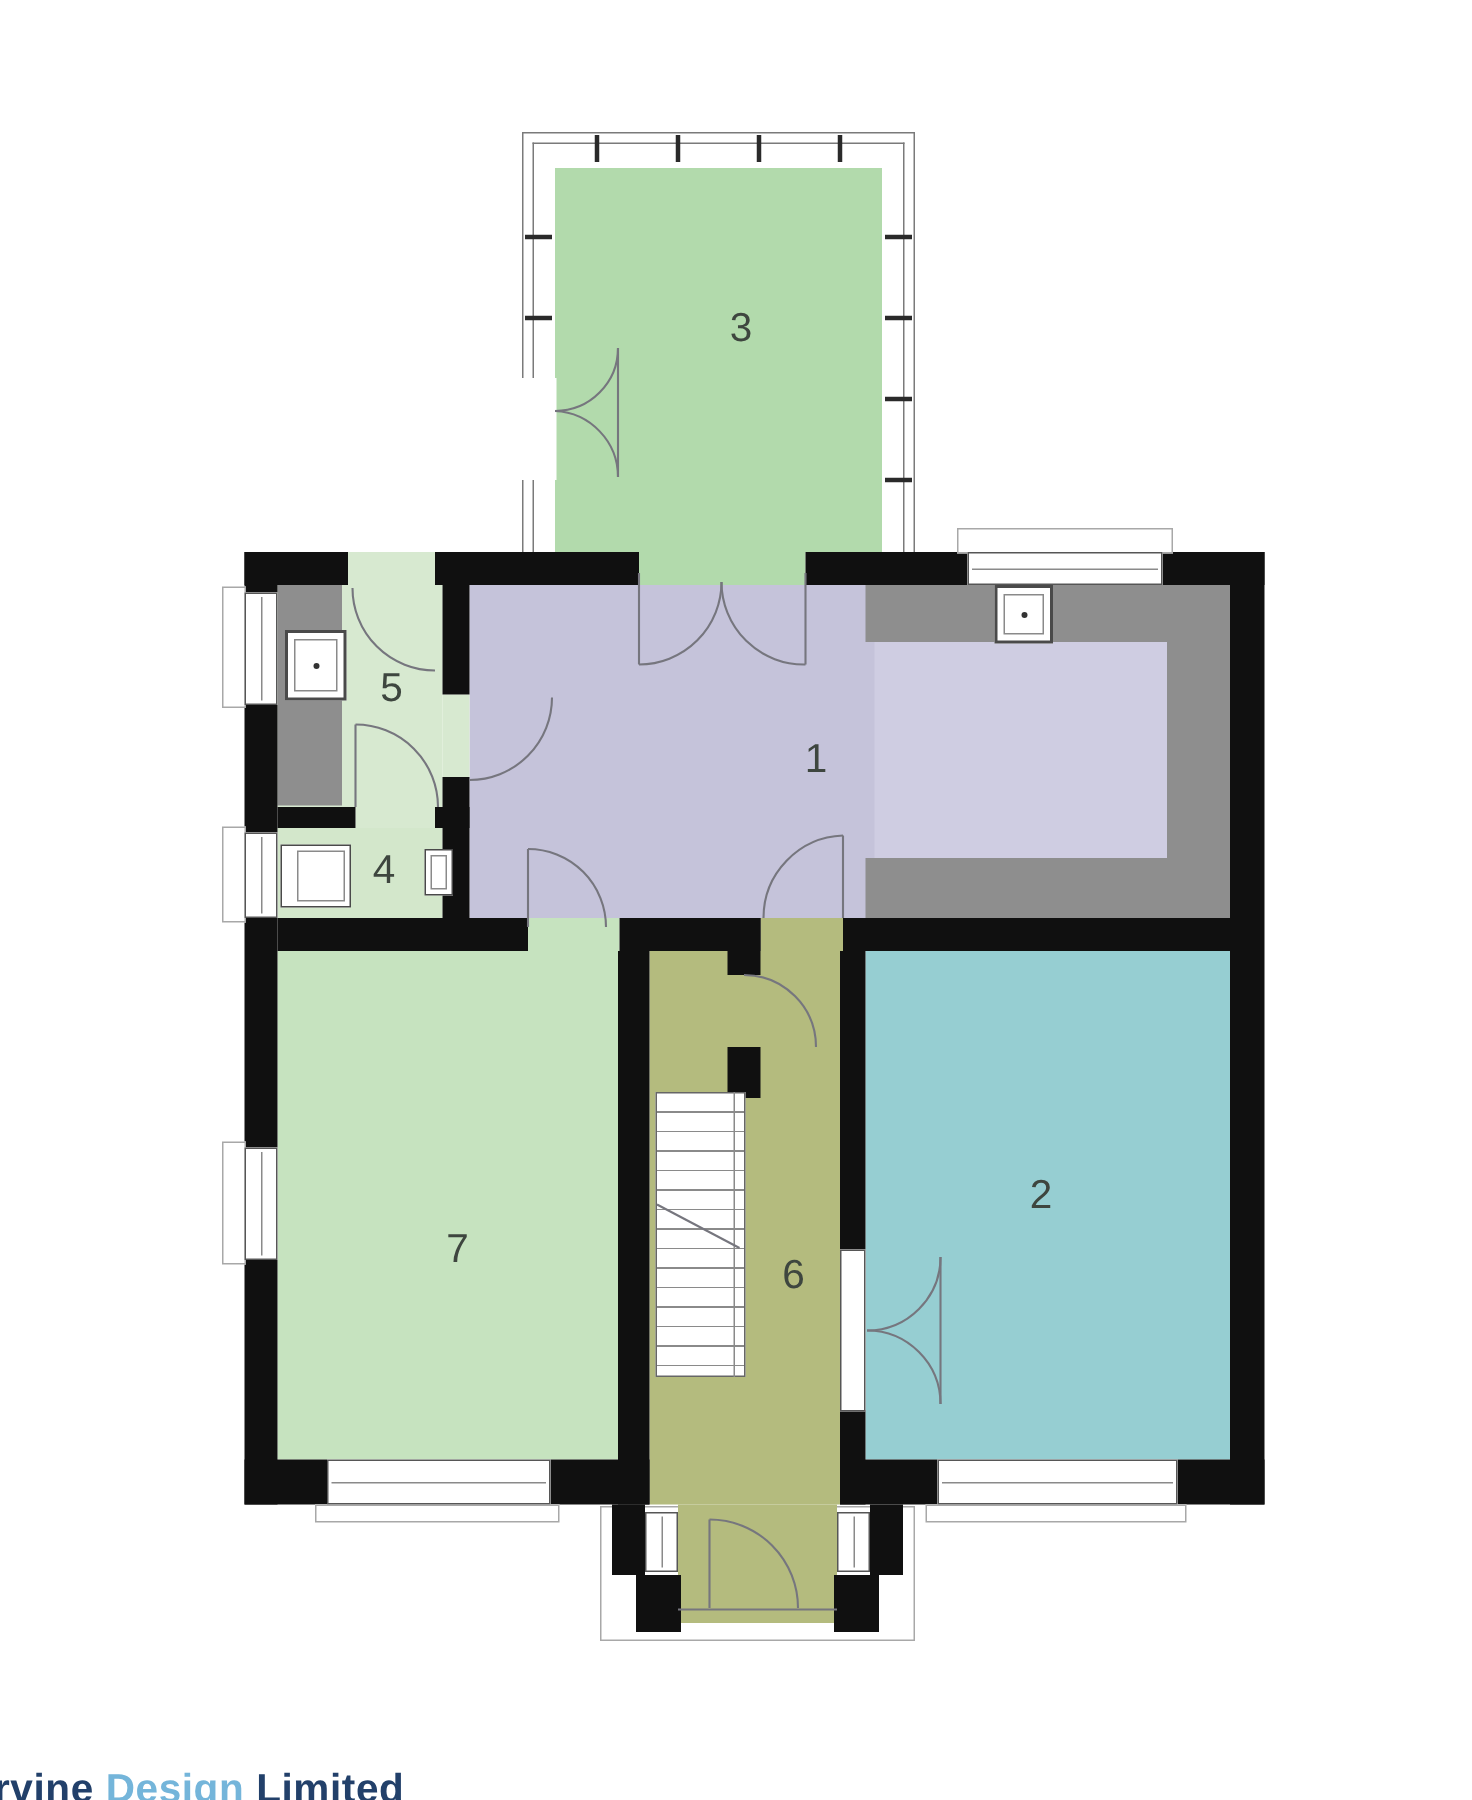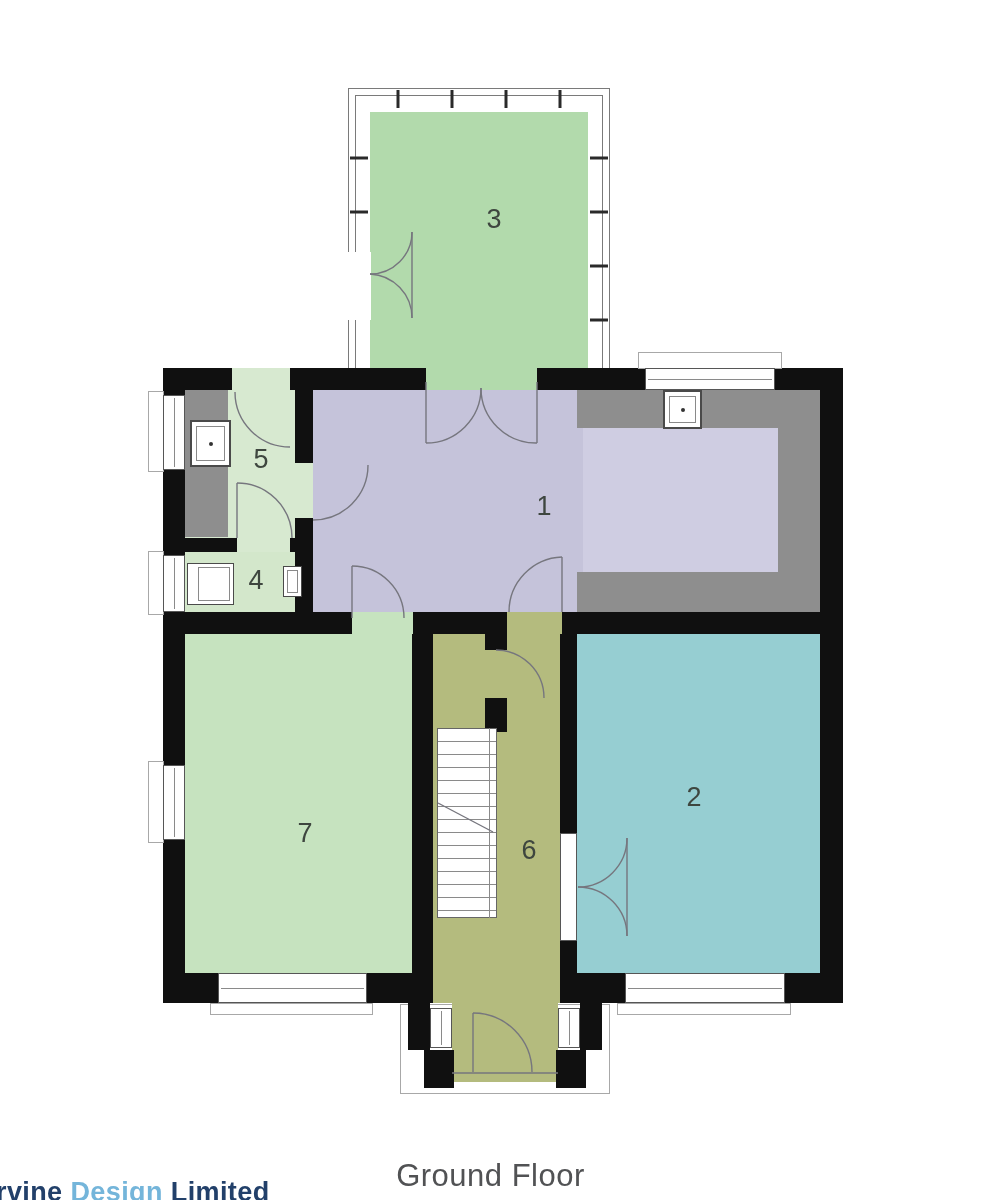--- a/index.html
+++ b/index.html
@@ -204,18 +204,17 @@
   </svg>
 
   <div class="room-label" style="left:494px;top:219px;">3</div>
   <div class="room-label" style="left:261px;top:459px;">5</div>
   <div class="room-label" style="left:256px;top:580px;">4</div>
   <div class="room-label" style="left:544px;top:506px;">1</div>
   <div class="room-label" style="left:694px;top:797px;">2</div>
   <div class="room-label" style="left:529px;top:850px;">6</div>
   <div class="room-label" style="left:305px;top:833px;">7</div>
 
-  <div class="title" style="top:1158px;">Ground Floor</div>
   <div class="logo" style="left:-4px;top:1177px;">
     <span class="navy">rvine </span><span class="blue">Design</span><span class="navy"> Limited</span>
   </div>
 
 </div>
 
 </body></html>

